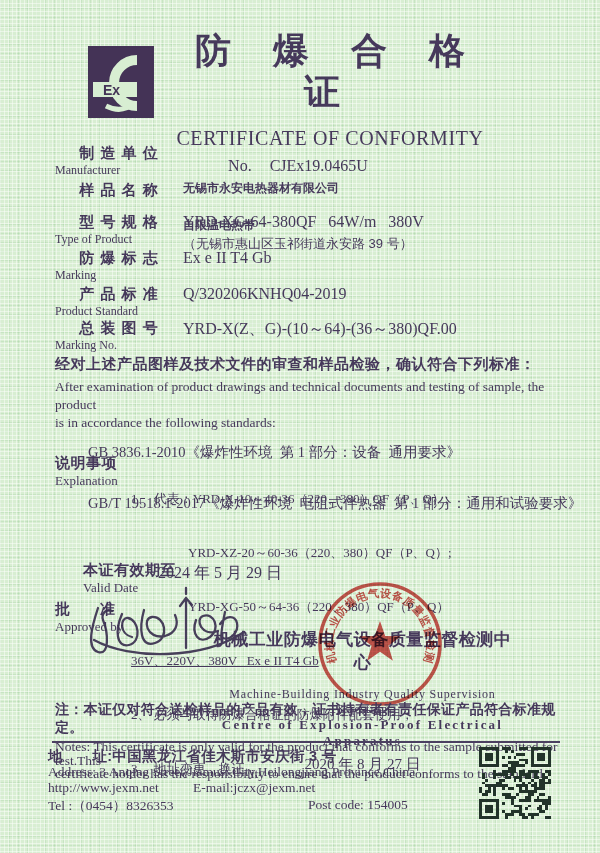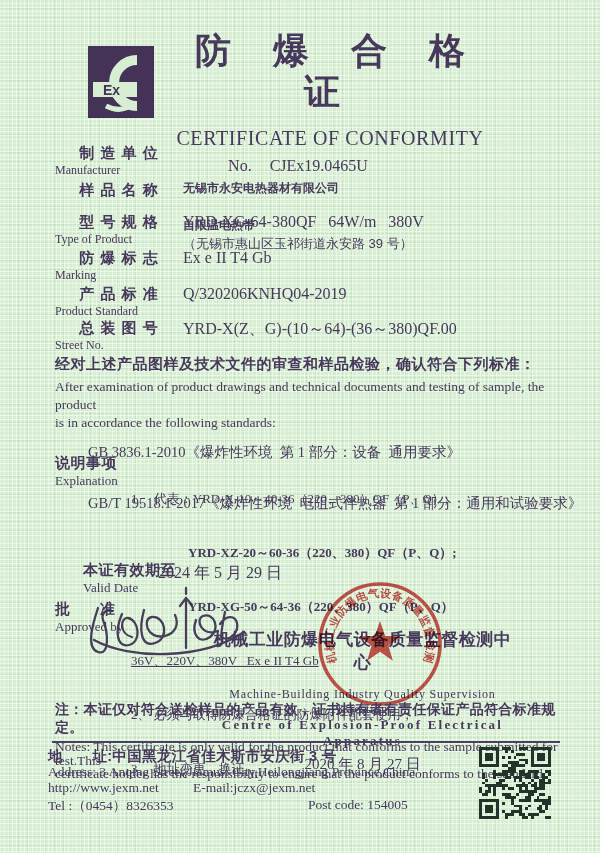--- a/index.html
+++ b/index.html
@@ -34,21 +34,21 @@
   .fval .v1{font-size:12px;font-weight:700;}
   .fval .v2{font-size:13px;margin-top:2px;font-weight:400;}
   .r1{top:144px}.r2{top:181px}.r3{top:213px}.r4{top:249px}.r5{top:285px}.r6{top:319px}
 
   .stmt{left:55px;top:355px;width:505px;}
   .stmt .zh{font-size:15px;font-weight:700;letter-spacing:.5px;}
   .stmt .en{font-size:13.5px;line-height:18px;margin-top:4px;}
   .standards{left:88px;top:410px;width:480px;font-size:14.5px;line-height:17px;white-space:pre;}
 
   .expl-items{left:131px;top:454px;width:450px;font-size:13px;line-height:18px;white-space:pre;}
-  .ind1{padding-left:57px;font-weight:bold;} .ind2{text-decoration:underline;}
+  .ind1{padding-left:57px;} .ind2{text-decoration:underline;}
   .lblk .zh{font-size:15px;font-weight:700;letter-spacing:.5px;}
   .lblk .en{font-size:13px;}
   .expl-label{left:55px;top:454px;}
   .valid-label{left:55px;top:561px;margin-left:28px;}
   .valid-value{left:158px;top:563px;font-size:16px;}
   .appr-label{left:55px;top:600px;width:120px;}
   .appr-label .zh{letter-spacing:0;}
 
   .org{left:210px;top:628px;width:305px;text-align:center;}
   .org .name{font-size:17px;font-weight:700;letter-spacing:.5px;}
@@ -120,21 +120,21 @@
   <div class="abs fval r4">Ex e II T4 Gb</div>
 
   <div class="abs flabel r5">
     <div class="zh cjk">产 品 标 准</div>
     <div class="en">Product Standard</div>
   </div>
   <div class="abs fval r5">Q/320206KNHQ04-2019</div>
 
   <div class="abs flabel r6">
     <div class="zh cjk">总 装 图 号</div>
-    <div class="en">Street No.</div>
+    <div class="en">Marking No.</div>
   </div>
   <div class="abs fval r6">YRD-X(Z、G)-(10～64)-(36～380)QF.00</div>
 
   <div class="abs stmt">
     <div class="zh cjk">经对上述产品图样及技术文件的审查和样品检验，确认符合下列标准：</div>
     <div class="en">
       <div>After examination of product drawings and technical documents and testing of sample, the product</div>
       <div>is in accordance the following standards:</div>
     </div>
   </div>

